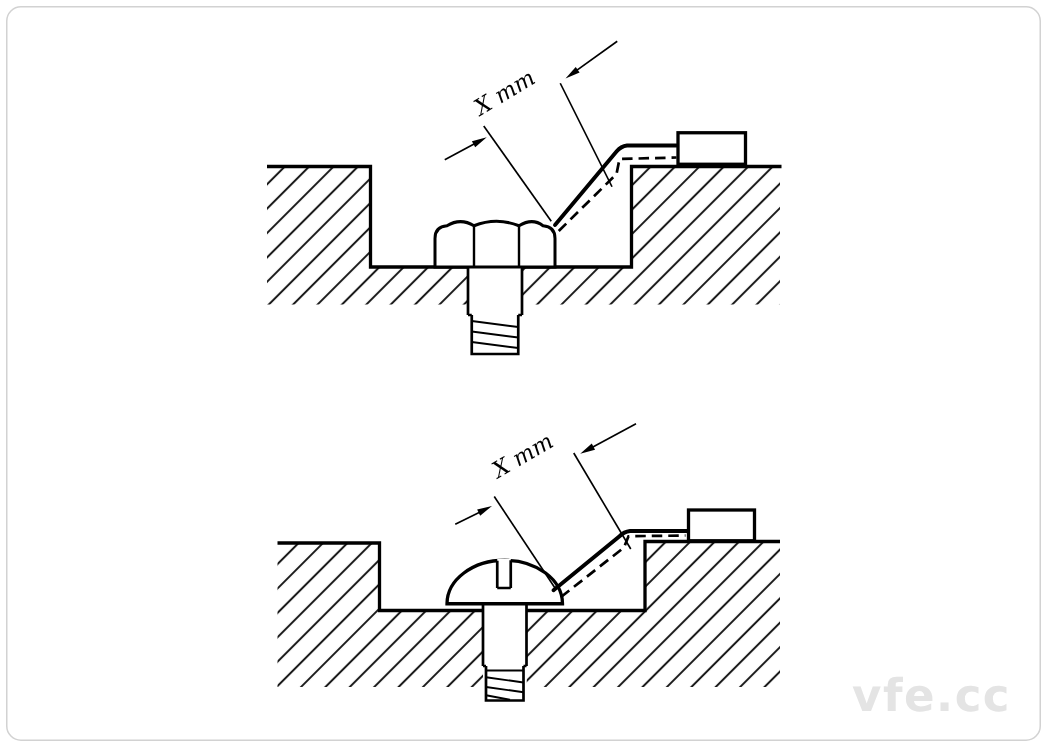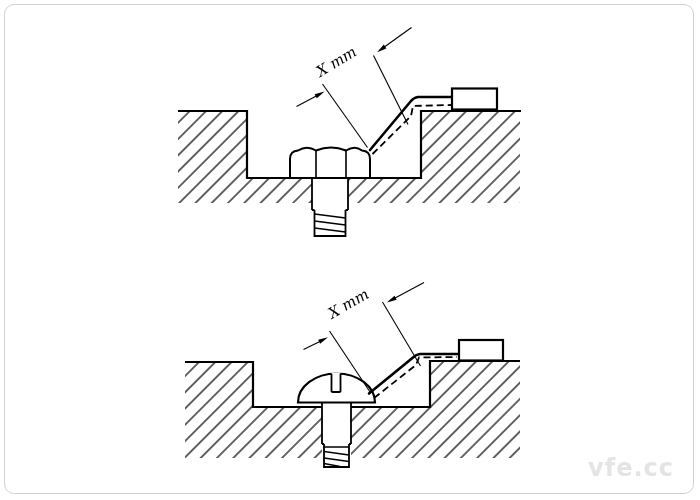--- a/index.html
+++ b/index.html
@@ -29,21 +29,21 @@
   .drawing {
     position: absolute;
     left: 0; top: 0;
   }
   .watermark {
     position: absolute;
     right: 26px;
     bottom: 18px;
     font-family: "DejaVu Sans", sans-serif;
     font-weight: bold;
-    font-size: 24px;
+    font-size: 30px;
     letter-spacing: 1px;
     color: #e4e4e4;
     user-select: none;
   }
   .dim-label {
     font-family: "DejaVu Serif", serif;
     font-style: italic;
     font-size: 15px;
     fill: #000000;
   }

